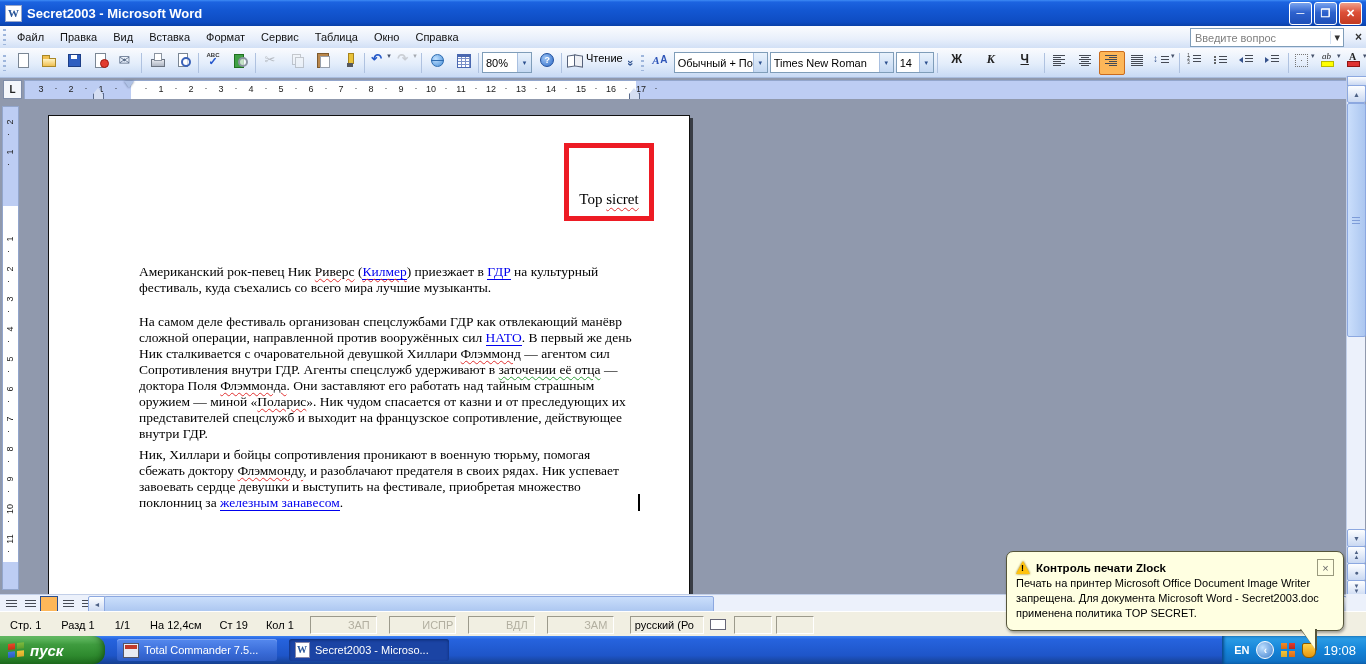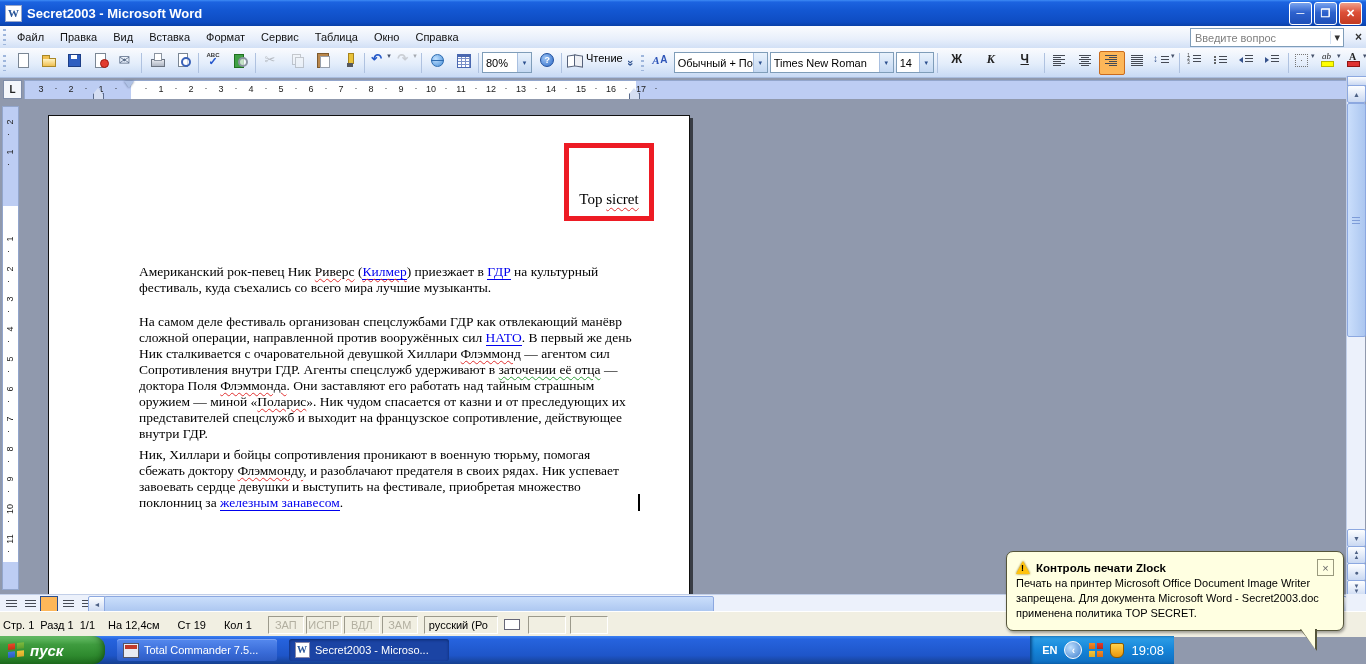--- a/index.html
+++ b/index.html
@@ -168,31 +168,31 @@
   .vic.page{background:#fff;border:1px solid #454A54;width:9px;height:10px;}
   .harr{position:absolute;top:1px;width:16px;height:15px;background:linear-gradient(180deg,#FDFEFF,#C9D8F2);
     border:1px solid #8CA8E0;border-radius:2px;display:flex;align-items:center;justify-content:center;font-size:7px;color:#4D6185;}
   .hthumb{position:absolute;left:104px;top:1px;width:608px;height:15px;background:linear-gradient(180deg,#CADEFB,#ABC6F0);
     border:1px solid #8CA8E0;border-radius:2px;}
   .corner{position:absolute;left:1346px;top:594px;width:20px;height:17px;background:#ECF1FB;}
 
   
   .statusbar{position:absolute;left:0;top:611px;width:1366px;height:25px;background:#F1EFE2;border-top:1px solid #fff;
     display:flex;align-items:center;color:#000;}
-  .st{padding:0 3px;white-space:nowrap;}
+  .st{padding:0 10px;white-space:nowrap;}
   .stgroup{display:flex;gap:18px;padding:0 10px;}
   .stflag{width:34px;height:16px;border:1px solid;border-color:#9C9A8C #fff #fff #9C9A8C;display:flex;align-items:center;
-    justify-content:center;color:#B2AFA0;margin-right:2px;}
+    justify-content:center;color:#B2AFA0;margin-right:12px;padding-left:31px;}
   .stlang{min-width:64px;height:16px;border:1px solid;border-color:#9C9A8C #fff #fff #9C9A8C;display:flex;align-items:center;
     padding:0 4px;white-space:nowrap;overflow:hidden;margin:0 6px 0 4px;}
   .stbook{width:14px;height:9px;background:linear-gradient(90deg,#fff 48%,#9aa 50%,#fff 52%);border:1px solid #667;margin-right:8px;}
   .stcell{width:36px;height:16px;border:1px solid;border-color:#9C9A8C #fff #fff #9C9A8C;margin-right:4px;}
 
   
-  .taskbar{position:absolute;left:0;top:636px;width:1174px;height:28px;
+  .taskbar{position:absolute;left:0;top:636px;width:1366px;height:28px;
     background:linear-gradient(180deg,#3C81F3 0%,#2663DE 12%,#1E55C8 70%,#16408F 100%);display:flex;align-items:center;}
   .startbtn{height:28px;width:97px;border-radius:0 12px 12px 0;display:flex;align-items:center;gap:5px;padding-left:8px;
     background:linear-gradient(180deg,#6BC16B 0%,#3F9C3F 30%,#2E8A2E 70%,#1E6B1E 100%);
     box-shadow:inset -6px 0 8px -6px #0A3A0A;color:#fff;font:bold italic 15px "Liberation Sans",sans-serif;flex:none;}
   .flag{width:17px;height:15px;transform:skewY(-6deg);flex:none;
     background:linear-gradient(#E9482C,#C43214) 0 0/7px 6px no-repeat,
                linear-gradient(#7FBA3D,#5A9E2F) 9px 0/7px 6px no-repeat,
                linear-gradient(#3F77E3,#2B5CC0) 0 8px/7px 6px no-repeat,
                linear-gradient(#F3C53A,#D9A92A) 9px 8px/7px 6px no-repeat;}
   .task{height:22px;width:148px;margin-left:12px;border-radius:3px;display:flex;align-items:center;gap:5px;padding:0 6px;

